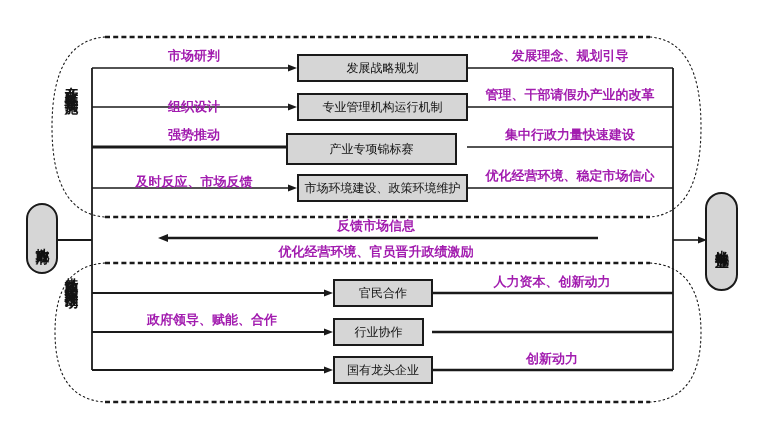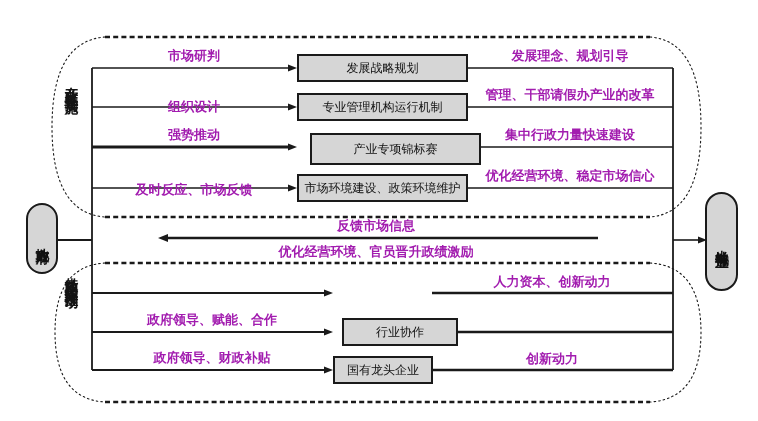--- a/index.html
+++ b/index.html
@@ -108,38 +108,38 @@
   </svg>
 
   <div class="stadium vtext" style="left:26px;top:203px;width:32px;height:71px;border-radius:16px;">地方政府</div>
   <div class="stadium vtext" style="left:705px;top:192px;width:33px;height:99px;border-radius:17px;">当地特色产业</div>
 
   <div class="side-label" style="left:62px;top:76px;height:112px;">产业政策直接实施</div>
   <div class="side-label" style="left:62px;top:266px;height:140px;">借助政企合作间接推动</div>
 
   <div class="box" style="left:297px;top:54px;width:171px;height:28px;">发展战略规划</div>
   <div class="box" style="left:297px;top:93px;width:171px;height:28px;">专业管理机构运行机制</div>
-  <div class="box" style="left:310px;top:133px;width:171px;height:32px;">产业专项锦标赛</div>
+  <div class="box" style="left:286px;top:133px;width:171px;height:32px;">产业专项锦标赛</div>
   <div class="box" style="left:297px;top:174px;width:171px;height:28px;">市场环境建设、政策环境维护</div>
 
   <div class="lbl" style="left:94px;top:49px;width:200px;">市场研判</div>
   <div class="lbl" style="left:94px;top:100px;width:200px;">组织设计</div>
   <div class="lbl" style="left:94px;top:128px;width:200px;">强势推动</div>
-  <div class="lbl" style="left:94px;top:183px;width:200px;">及时反应、市场反馈</div>
+  <div class="lbl" style="left:94px;top:175px;width:200px;">及时反应、市场反馈</div>
 
   <div class="lbl" style="left:470px;top:49px;width:200px;">发展理念、规划引导</div>
   <div class="lbl" style="left:470px;top:88px;width:200px;">管理、干部请假办产业的改革</div>
   <div class="lbl" style="left:470px;top:128px;width:200px;">集中行政力量快速建设</div>
   <div class="lbl" style="left:470px;top:169px;width:200px;">优化经营环境、稳定市场信心</div>
 
   <div class="lbl" style="left:276px;top:219px;width:200px;">反馈市场信息</div>
   <div class="lbl" style="left:246px;top:245px;width:260px;">优化经营环境、官员晋升政绩激励</div>
 
-  <div class="box" style="left:342px;top:318px;width:116px;height:28px;">行业协作</div>
+  <div class="box" style="left:333px;top:279px;width:100px;height:28px;">官民合作</div>
+  <div class="box" style="left:333px;top:318px;width:91px;height:28px;">行业协作</div>
   <div class="box" style="left:333px;top:356px;width:100px;height:28px;">国有龙头企业</div>
 
   <div class="lbl" style="left:112px;top:313px;width:200px;">政府领导、赋能、合作</div>
-  <div class="lbl" style="left:112px;top:351px;width:200px;">政府领导、财政补贴</div>
 
   <div class="lbl" style="left:452px;top:275px;width:200px;">人力资本、创新动力</div>
   <div class="lbl" style="left:452px;top:352px;width:200px;">创新动力</div>
 
 </div>
 
 </body></html>

